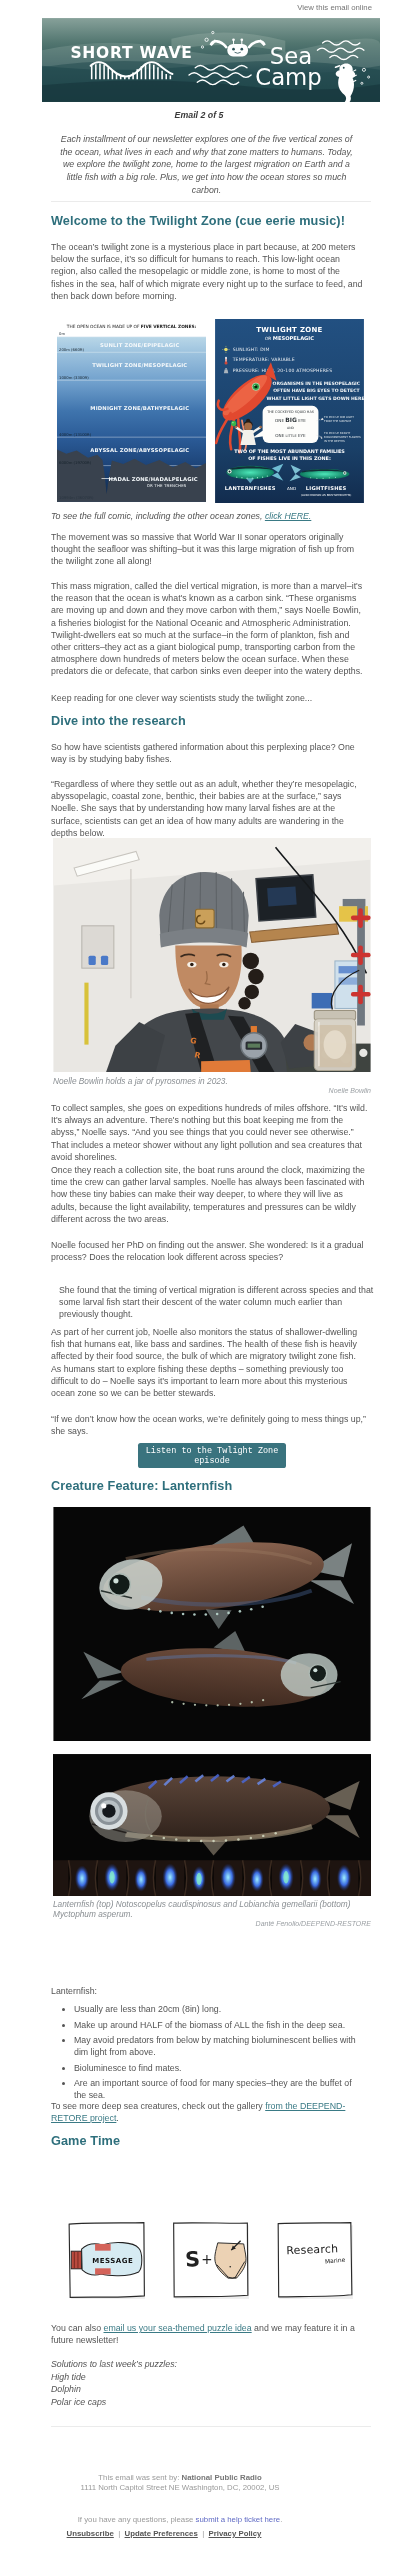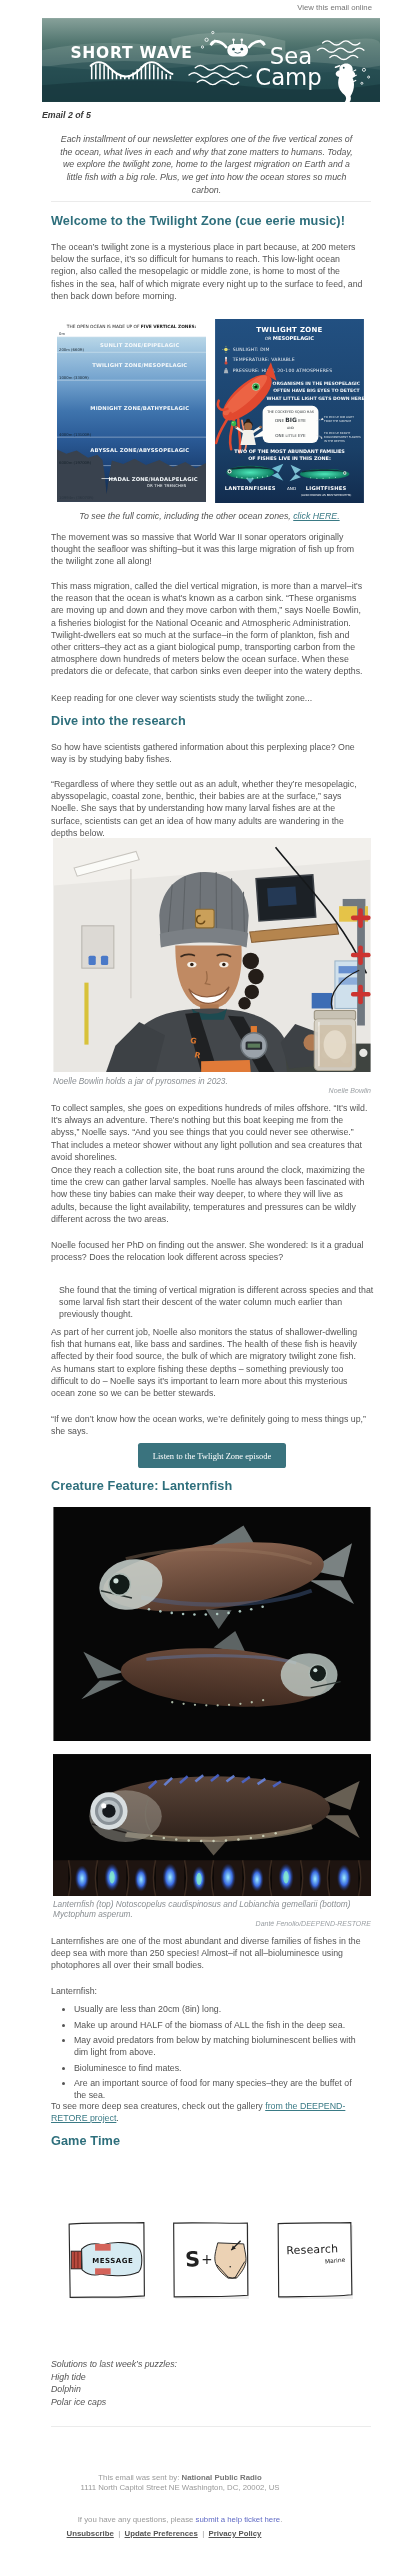--- a/index.html
+++ b/index.html
@@ -1,31 +1,31 @@
 <!DOCTYPE html>
 <html style="font-size:8.3px"><head>
 <meta charset="utf-8">
 <style>
   html,body{margin:0;padding:0;background:#fff;font-family:"Liberation Sans",sans-serif;}
   .page{position:relative;width:414px;height:2576px;background:#fff;overflow:hidden;}
   .abs{position:absolute;}
   .view-online{top:3.1px;left:0;width:372px;text-align:right;font-size:7.8px;color:#757575;cursor:pointer;}
   .hero{top:17.6px;left:42px;width:338px;height:84px;}
-  .email-count{top:110px;left:42px;width:338px;text-align:left;font-size:8.8px;font-weight:bold;font-style:italic;color:#3a3a3a;}
+  .email-count{top:110px;left:30px;width:338px;text-align:center;font-size:8.8px;font-weight:bold;font-style:italic;color:#3a3a3a;}
   .intro{top:133px;left:54px;width:305px;text-align:center;font-style:italic;font-size:8.8px;line-height:12.7px;color:#555;}
   .divider{height:1px;background:#ebebeb;width:320px;left:51px;}
   .h-sec{font-size:12.7px;font-weight:bold;color:#2e6f7c;letter-spacing:0.1px;white-space:nowrap;}
   .body-p{font-size:8.8px;line-height:12.2px;color:#545454;}
   .w608{width:314px;} .w612{width:317px;}
   a.tlink{color:#3a7a85;text-decoration:underline;cursor:pointer;font-style:inherit;}
-  .ital{font-style:italic;text-align:center;}
+  .ital{font-style:italic;}
   .caption{font-size:8.3px;font-style:italic;color:#8a8f93;line-height:10.3px;}
   .credit{font-size:7px;font-style:italic;color:#9a9fa3;text-align:right;}
   .cta{left:138px;width:148px;height:25px;background:#3a737e;border:none;border-radius:2.6px;color:#fff;
-       font-size:8.5px;font-family:Liberation Serif, serif;cursor:pointer;}
+       font-size:8.5px;font-family:Liberation Mono, monospace;cursor:pointer;}
   ul.blist{margin:0;padding:0 0 0 23px;width:290px;}
   ul.blist li{font-size:8.8px;line-height:12px;color:#545454;margin-bottom:3.6px;}
   .puzzles{left:66px;top:2219px;display:flex;gap:23px;}
   .solutions{font-size:8.8px;font-style:italic;color:#555;line-height:12.7px;}
   .foot{width:360px;text-align:center;color:#9a9a9a;font-size:7.8px;}
   .foot b{color:#777;}
   .foot-links{width:328px;text-align:center;font-size:7.8px;color:#999;}
   .foot-links a{color:#555;font-weight:bold;text-decoration:underline;cursor:pointer;}
   a.helplink{color:#5f6ac4;text-decoration:none;cursor:pointer;}
   svg text{font-family:"DejaVu Sans",sans-serif;}
@@ -564,21 +564,20 @@
             <ellipse cx="114" cy="238" rx="5" ry="12"></ellipse>
             <ellipse cx="282" cy="241" rx="5" ry="12"></ellipse>
             <ellipse cx="450" cy="238" rx="5" ry="12"></ellipse>
           </g>
       </g>
     </svg>
   </div>
   <div class="abs caption" style="top:1899px;left:53px;width:318px;">Lanternfish (top) Notoscopelus caudispinosus and Lobianchia gemellarii (bottom) Myctophum asperum.</div>
   <div class="abs credit" style="top:1920px;left:53px;width:318px;">Danté Fenolio/DEEPEND-RESTORE</div>
 
-  <p class="abs body-p w612" style="top:1935px;left:51px;margin:0;">Lanternfishes are one of the most abundant and diverse families of fishes in the deep sea with more than 250 species! Almost–if not all–bioluminesce using photophores all over their small bodies.</p>
   <p class="abs body-p w612" style="top:1985px;left:51px;margin:0;">Lanternfish:</p>
   <ul class="abs blist" style="top:2003px;left:51px;">
     <li>Usually are less than 20cm (8in) long.</li>
     <li>Make up around HALF of the biomass of ALL the fish in the deep sea.</li>
     <li>May avoid predators from below by matching bioluminescent bellies with dim light from above.</li>
     <li>Bioluminesce to find mates.</li>
     <li>Are an important source of food for many species–they are the buffet of the sea.</li>
   </ul>
   <p class="abs body-p w612" style="top:2100px;left:51px;margin:0;"><span>To see more deep sea creatures, check out the gallery </span><a class="tlink">from the DEEPEND-RETORE project</a><span>.</span></p>
 
@@ -614,20 +613,21 @@
       </g>
     </svg>
     <svg width="81" height="82" viewBox="0 0 156 158">
       <rect x="10" y="12" width="142" height="142" fill="#00000012"></rect>
       <path d="M8,9 C44,7 114,8 148,7 L150,146 C114,150 46,149 9,150 Z" fill="#fff" stroke="#2a2a2a" stroke-width="2.2"></path>
       <text x="74" y="66" text-anchor="middle" font-size="21" fill="#1a1a1a" letter-spacing=".5" transform="rotate(-2 74 66)">Research</text>
       <text x="118" y="84" text-anchor="middle" font-size="11.5" fill="#1a1a1a" transform="rotate(-6 118 84)">Marine</text>
     </svg>
   </div>
 
+  <p class="abs body-p w612" style="top:2322px;left:51px;margin:0;"><span>You can also </span><a class="tlink">email us your sea-themed puzzle idea</a><span> and we may feature it in a future newsletter!</span></p>
 
   <div class="abs solutions" style="top:2358px;left:51px;">
     <div>Solutions to last week’s puzzles:</div>
     <div>High tide</div>
     <div>Dolphin</div>
     <div>Polar ice caps</div>
   </div>
 
   <div class="abs divider" style="top:2426px;"></div>
 

